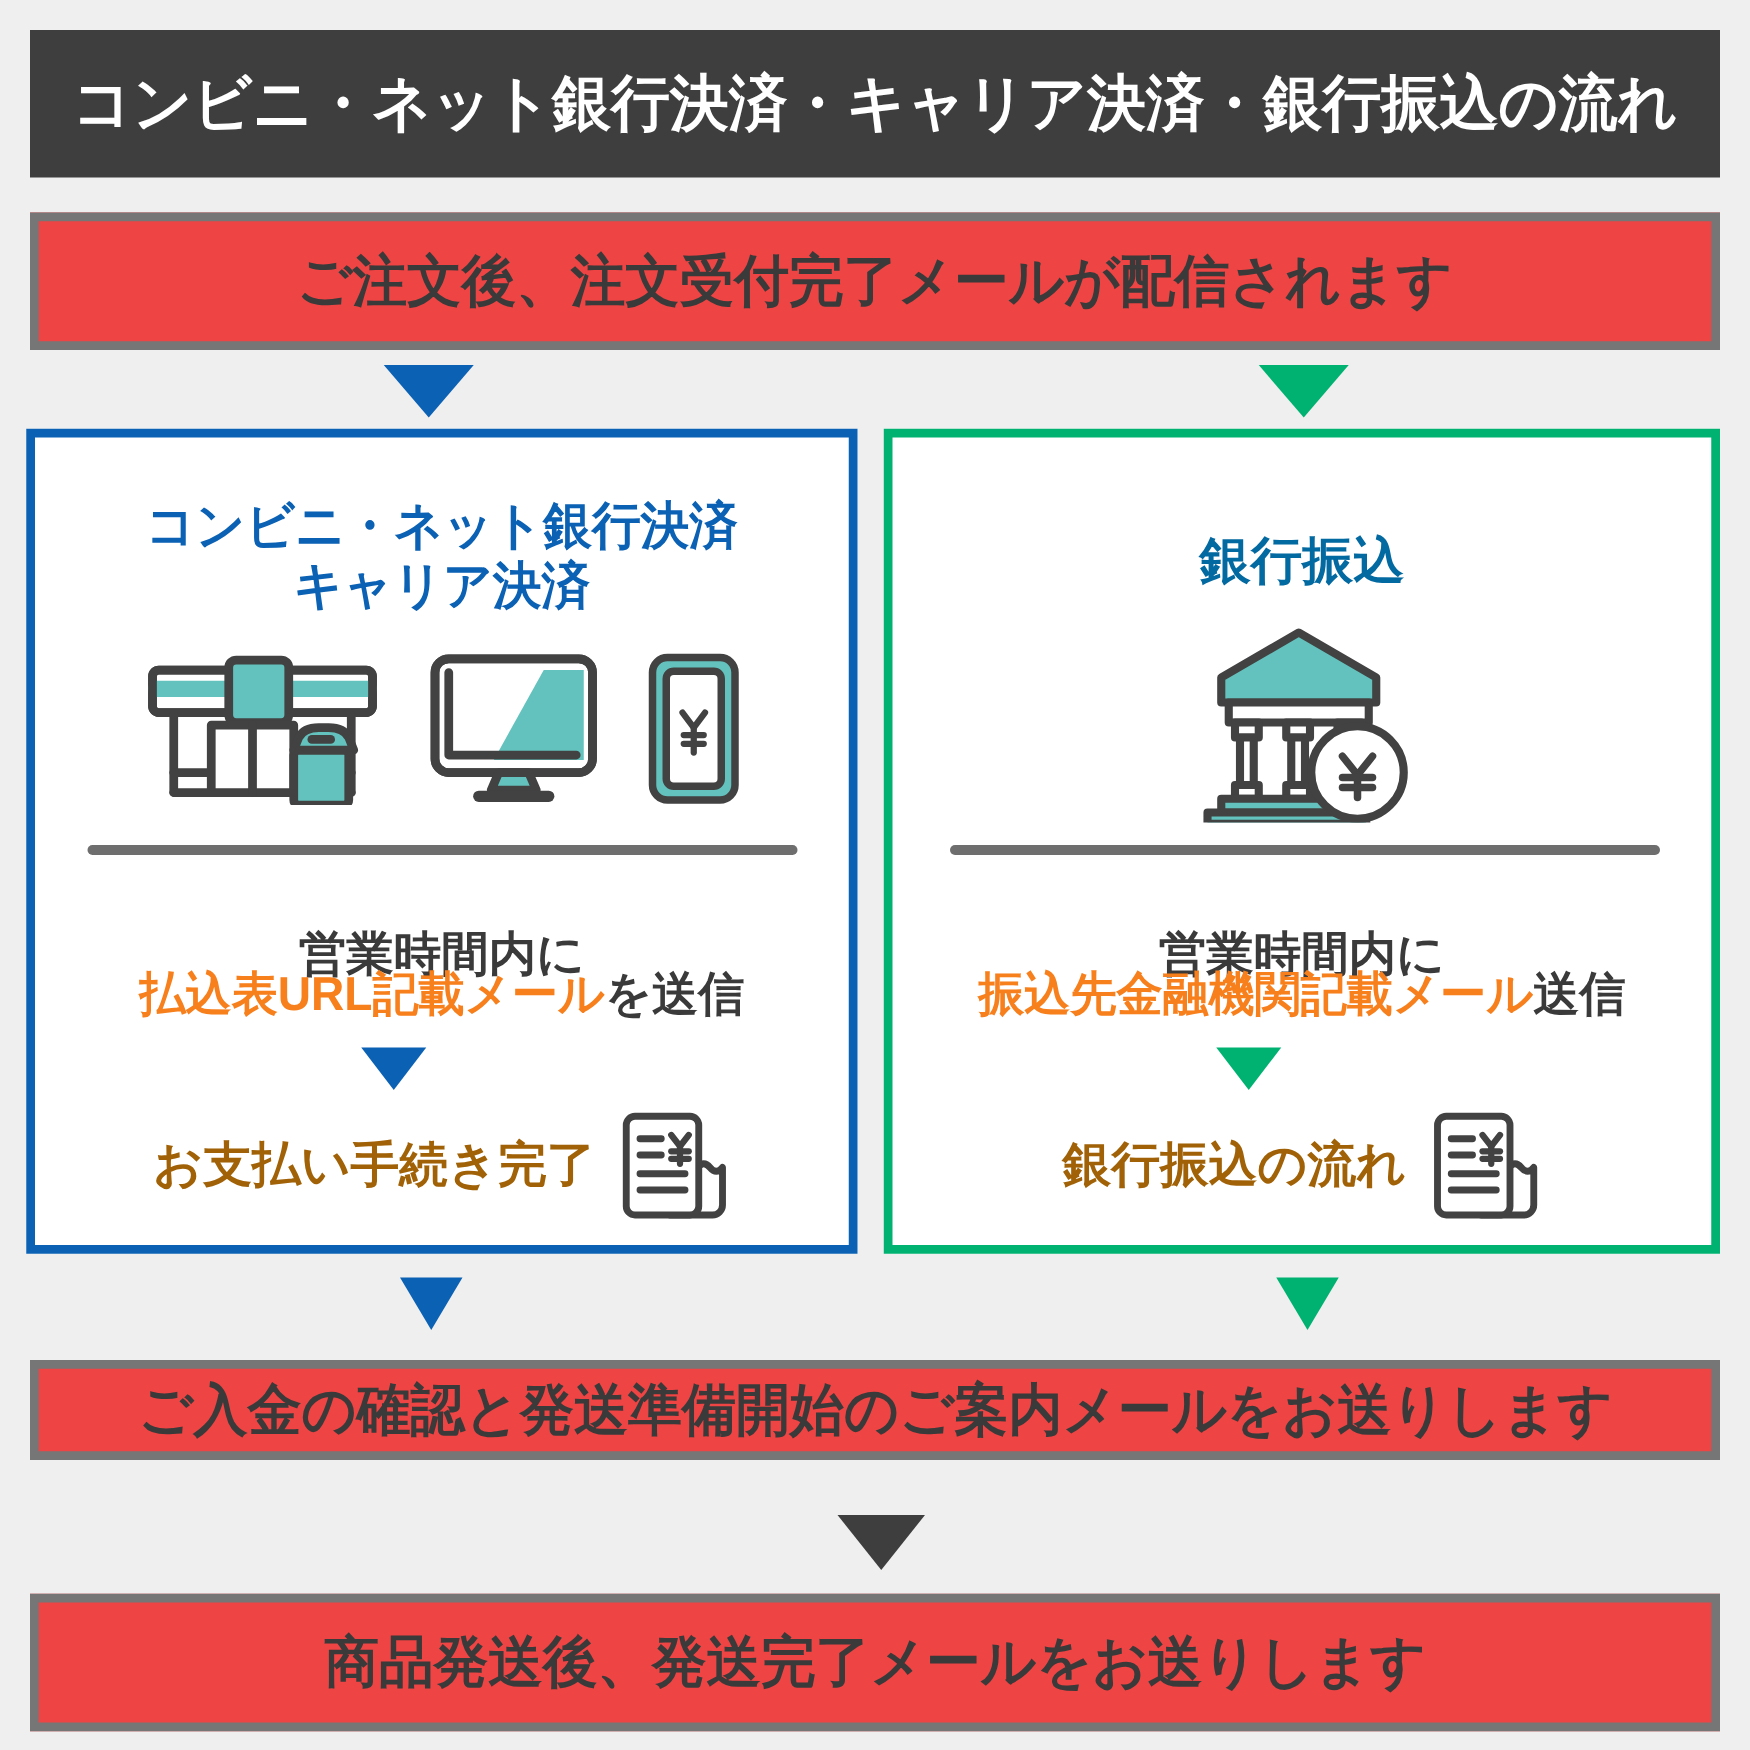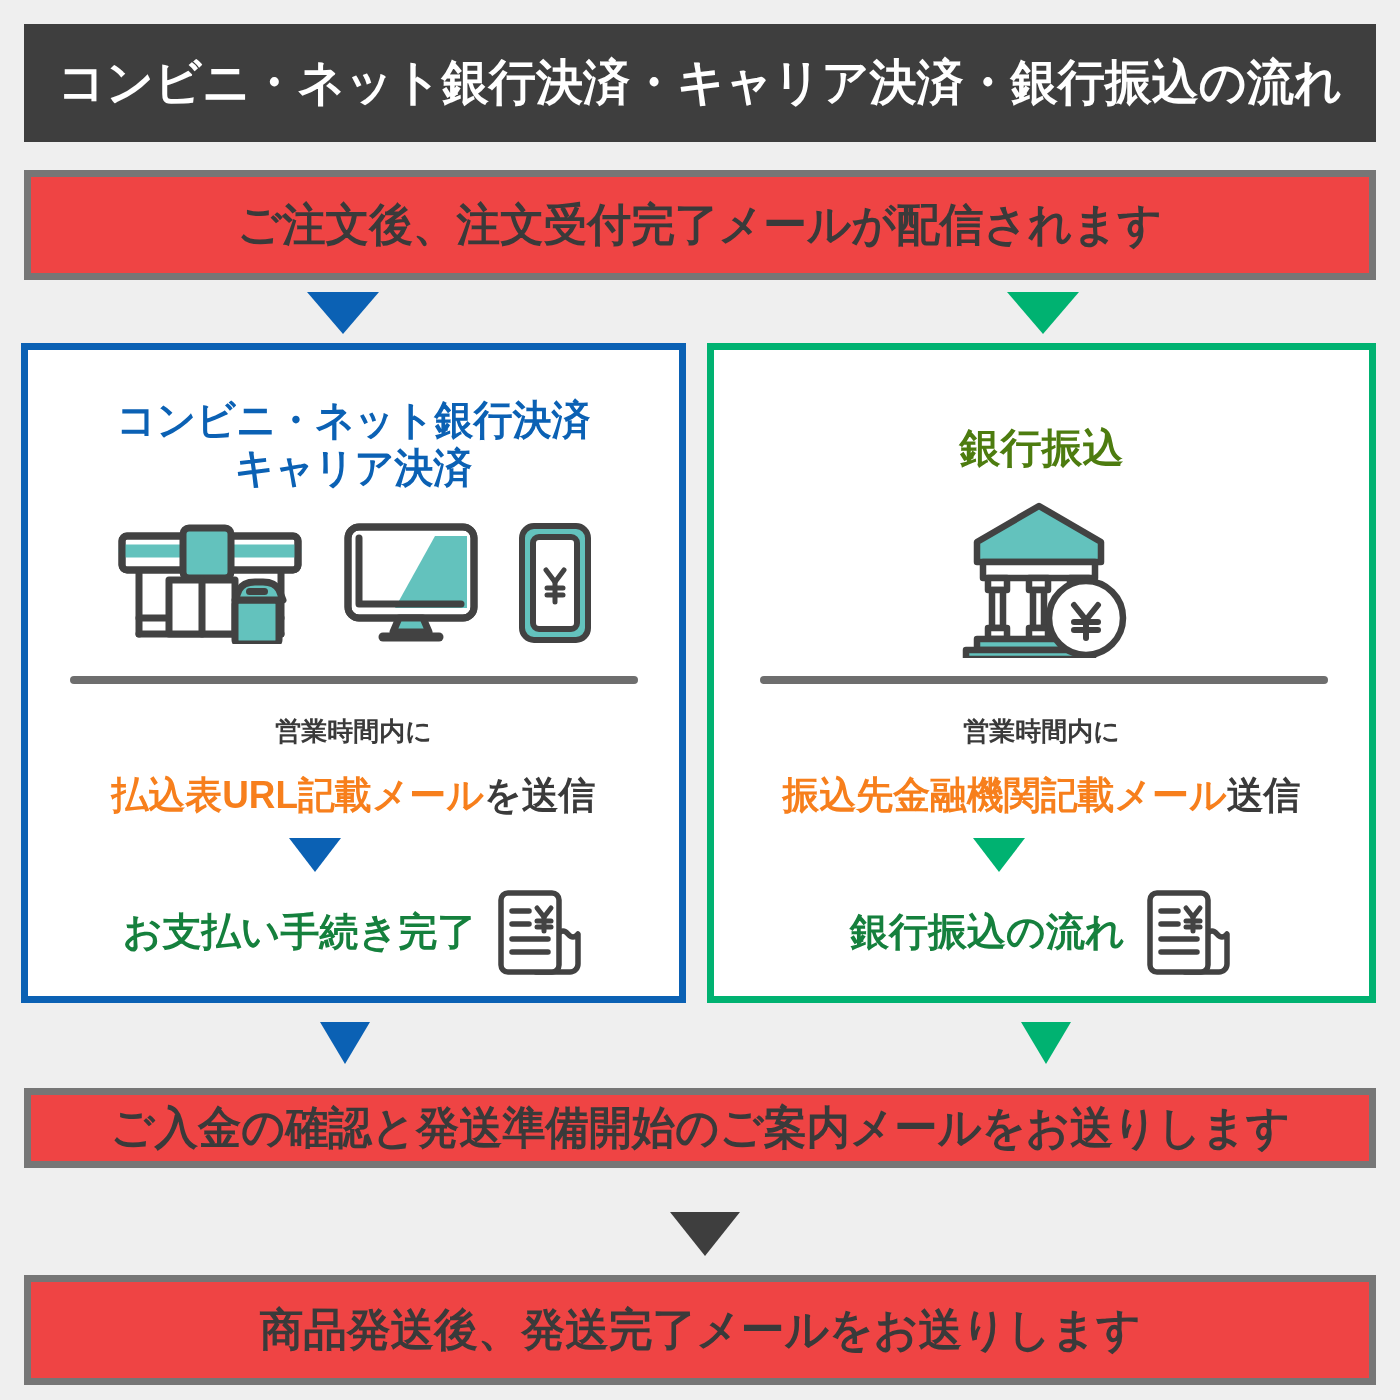--- a/index.html
+++ b/index.html
@@ -99,21 +99,21 @@
   #panel-furikomi{ left: 707px; width: 669px; border-color: #00b271; }
 
   .panel-title {
     position: absolute; left: 0; right: 0;
     text-align: center;
     font-weight: 700;
     line-height: 1.16;
     white-space: pre-line;
   }
   #panel-konbini .panel-title  { top: 47px; font-size: 41px; color: #0b61b4; transform: scaleX(0.95); }
-  #panel-furikomi .panel-title { top: 75px; font-size: 41px; color: #4d7c0f; }
+  #panel-furikomi .panel-title { top: 75px; font-size: 41px; color: #0369a1; }
 
   
   .icon-strip {
     position: absolute; left: 0; right: 0;
     display: flex; align-items: flex-end; justify-content: center;
   }
   #konbini-icons  { top: 172px; gap: 38px; }
   #furikomi-icons { top: 148px; }
 
   .divider {
@@ -124,37 +124,37 @@
   #furikomi-divider { left: 46px; top: 326px; width: 568px; }
 
   
   .panel-line {
     position: absolute; left: 0; right: 0;
     text-align: center;
     font-weight: 700;
     color: #3a3a3a;
     white-space: nowrap;
   }
-  .line1 { top: 364px; font-size: 26px; }
+  .line1 { top: 388px; font-size: 38px; }
   .line2 { top: 420px; font-size: 38px; transform: scaleX(0.97); }
   .hl    { color: #f77f1c; }
 
   .panel-arrow-wrap {
     position: absolute; left: 0; right: 0; top: 488px;
     display: flex; justify-content: center;
   }
   #konbini-arrow-wrap  { padding-right: 78px; }
   #furikomi-arrow-wrap { padding-right: 86px; }
 
   .final-row {
     position: absolute; left: 0; right: 0; top: 536px;
     display: flex; align-items: center; justify-content: center; gap: 16px;
   }
   .final-text {
-    font-size: 39px; font-weight: 700; color: #15803d; white-space: nowrap;
+    font-size: 39px; font-weight: 700; color: #a16207; white-space: nowrap;
   }
 
   
   svg { display: block; }
 </style>
 </head>
 <body>
 
 <div class="abs" id="title-bar">
   <span id="title-text">コンビニ・ネット銀行決済・キャリア決済・銀行振込の流れ</span>

